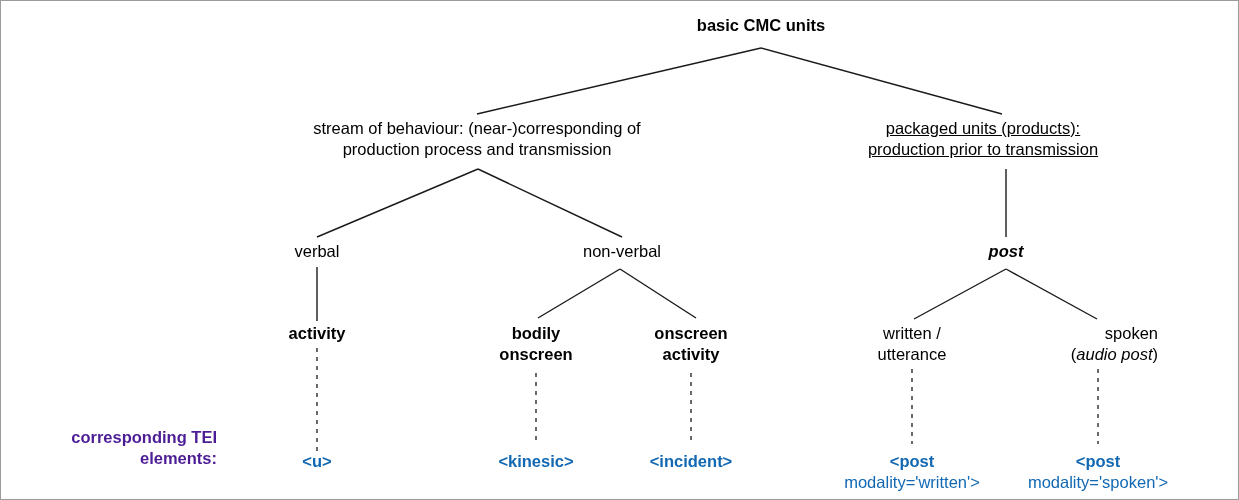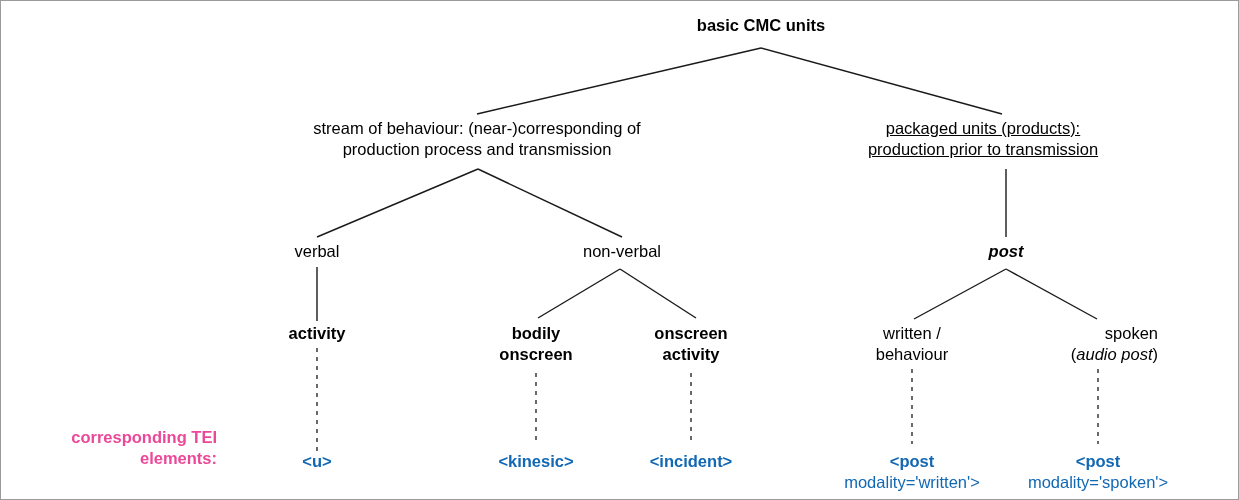--- a/index.html
+++ b/index.html
@@ -45,21 +45,21 @@
     font-weight: bold;
     font-size: 16.5px;
     line-height: 1.28;
   }
   .tei .attr {
     font-weight: normal;
     display: block;
   }
   #tei-legend-label {
     position: absolute;
-    color: #ec4899;
+    color: #4c1d95;
     font-weight: bold;
     font-size: 16.5px;
     line-height: 1.28;
     text-align: right;
     white-space: pre-line;
   }
   .ital {
     font-style: italic;
     margin-top: 31px;
   }
@@ -104,21 +104,21 @@
   <div class="node" style="left:246px; top:240px; width:140px;">verbal</div>
   <div class="node" style="left:551px; top:240px; width:140px;">non-verbal</div>
   <div class="node bold" style="left:935px; top:240px; width:140px;font-style:italic;">post</div>
 
   <div class="node bold" style="left:236px; top:322px; width:160px;">activity</div>
   <div class="node bold" style="left:465px; top:322px; width:140px;">bodily
 onscreen</div>
   <div class="node bold" style="left:620px; top:322px; width:140px;">onscreen
 activity</div>
   <div class="node" style="left:841px; top:322px; width:140px;">written /
-behaviour</div>
+utterance</div>
   <div class="node" style="left:1017px; top:322px; width:140px; white-space:normal;text-align:right;">
     <span>spoken</span><br>
     <span>(</span><span class="ital">audio post</span><span>)</span>
   </div>
 
   <div id="tei-legend-label" style="left:20px; top:426px; width:196px;">corresponding TEI
 elements:</div>
 
   <div class="tei" style="left:246px; top:450px; width:140px;">&lt;u&gt;</div>
   <div class="tei" style="left:465px; top:450px; width:140px;text-align:center;">&lt;kinesic&gt;</div>

